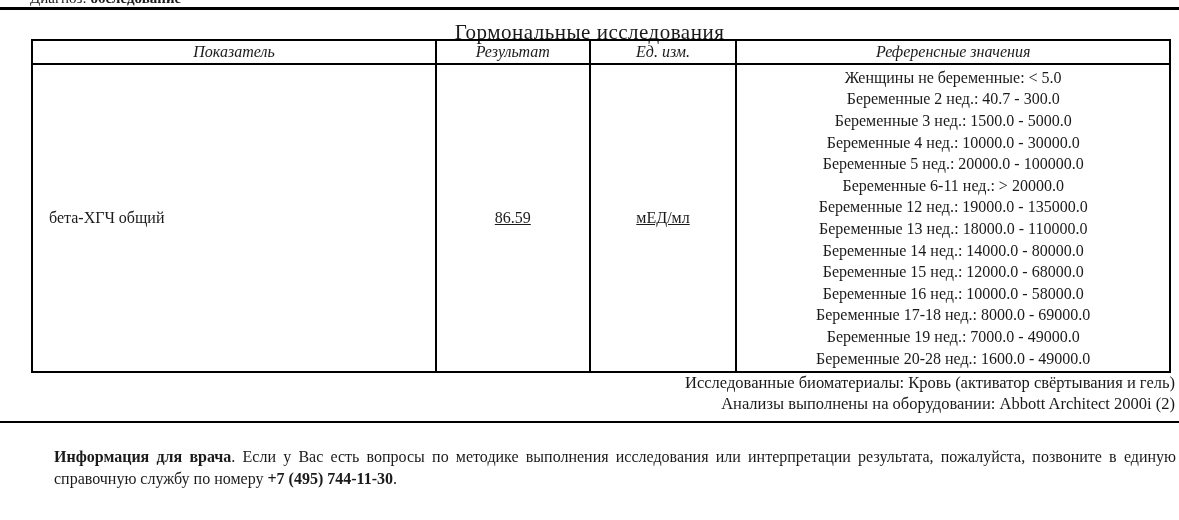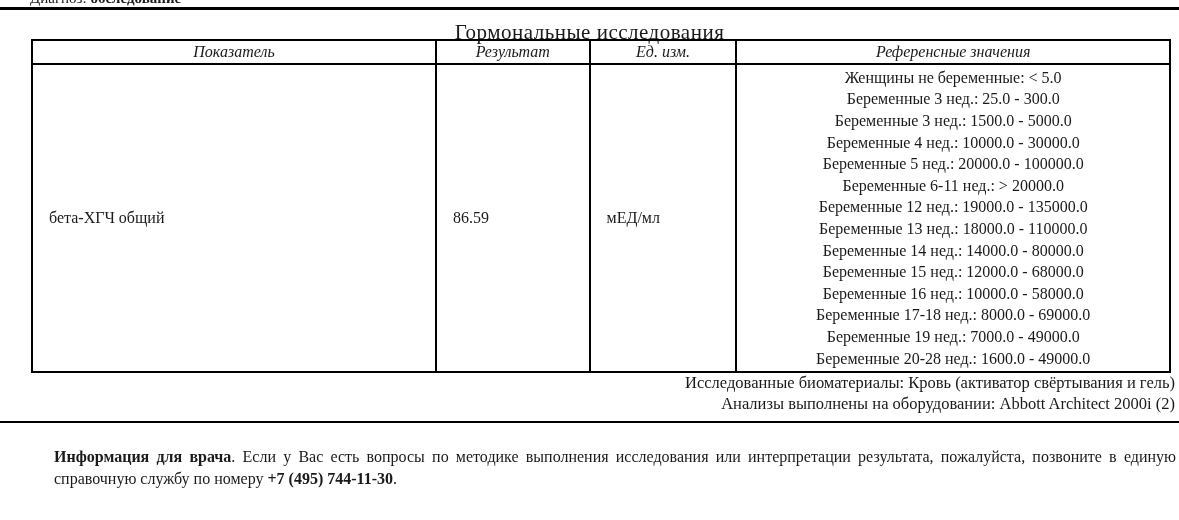--- a/index.html
+++ b/index.html
@@ -70,22 +70,23 @@
     height: 22px;
     line-height: 22px;
   }
   td.cell-indicator {
     text-align: left;
     vertical-align: middle;
     height: 306px;
   }
   td.cell-result,
   td.cell-unit {
-    text-align: left;
+    text-align: center;
     vertical-align: middle;
+    text-decoration: underline;
   }
   td.cell-reference {
     text-align: center;
     vertical-align: middle;
     padding: 2px 4px;
     border-radius: 25px;
   }
   .ref-line {
     line-height: 21.6px;
     white-space: nowrap;
@@ -150,21 +151,21 @@
         <th>Референсные значения</th>
       </tr>
     </thead>
     <tbody>
       <tr>
         <td class="cell-indicator">бета-ХГЧ общий</td>
         <td class="cell-result">86.59</td>
         <td class="cell-unit">мЕД/мл</td>
         <td class="cell-reference">
             <div class="ref-line">Женщины не беременные: &lt; 5.0</div>
-            <div class="ref-line">Беременные 3 нед.: 25.0 - 300.0</div>
+            <div class="ref-line">Беременные 2 нед.: 40.7 - 300.0</div>
             <div class="ref-line">Беременные 3 нед.: 1500.0 - 5000.0</div>
             <div class="ref-line">Беременные 4 нед.: 10000.0 - 30000.0</div>
             <div class="ref-line">Беременные 5 нед.: 20000.0 - 100000.0</div>
             <div class="ref-line">Беременные 6-11 нед.: &gt; 20000.0</div>
             <div class="ref-line">Беременные 12 нед.: 19000.0 - 135000.0</div>
             <div class="ref-line">Беременные 13 нед.: 18000.0 - 110000.0</div>
             <div class="ref-line">Беременные 14 нед.: 14000.0 - 80000.0</div>
             <div class="ref-line">Беременные 15 нед.: 12000.0 - 68000.0</div>
             <div class="ref-line">Беременные 16 нед.: 10000.0 - 58000.0</div>
             <div class="ref-line">Беременные 17-18 нед.: 8000.0 - 69000.0</div>

